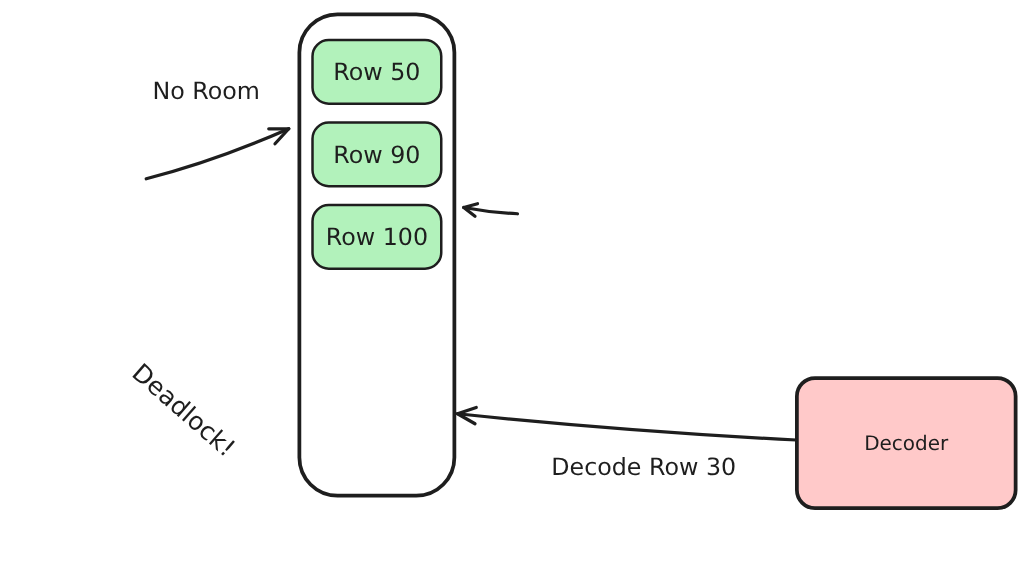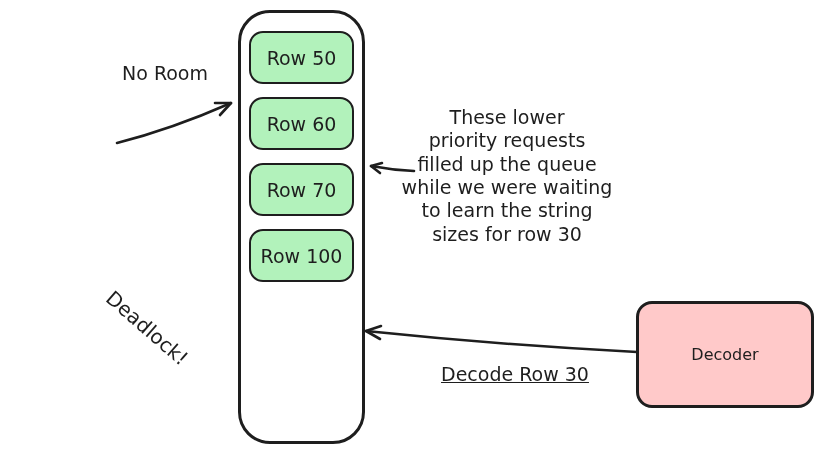--- a/index.html
+++ b/index.html
@@ -29,21 +29,21 @@
     left: 10px; top: 85px;
     width: 107px; height: 110px;
     background: #b2f2bb;
     border-radius: 18px;
     font-size: 18px;
     line-height: 1.22;
     white-space: pre-line;
   }
   #queue {
     left: 238px; top: 10px;
-    width: 127px; height: 434px;
+    width: 127px; height: 388px;
     background: #ffffff;
     border-radius: 32px;
     border-width: 3px;
     display: flex;
     flex-direction: column;
     align-items: center;
     justify-content: flex-start;
     padding-top: 18px;
     gap: 13px;
   }
@@ -70,21 +70,21 @@
   }
   .floating-label {
     position: absolute;
     text-align: center;
     font-size: 19px;
     line-height: 1.22;
     white-space: pre-line;
   }
   #no-room-label   { left: 112px; top: 62px;  width: 106px; }
   #annotation-text { left: 398px; top: 106px; width: 218px; font-size: 19px; line-height: 1.23; }
-  #decode-label    { left: 430px; top: 363px; width: 170px; text-decoration: underline; }
+  #decode-label    { left: 430px; top: 363px; width: 170px; }
   #deadlock-label  {
     left: 92px; top: 316px; width: 110px;
     font-size: 20px;
     transform: rotate(41deg);
     transform-origin: center center;
   }
   #arrow-layer {
     position: absolute;
     left: 0; top: 0;
     width: 824px; height: 456px;
@@ -101,31 +101,24 @@
 </head>
 <body>
 
 <div id="stage">
 
 
   <div id="no-room-label" class="floating-label">No Room</div>
 
   <div id="queue" class="node">
     <div class="qrow">Row 50</div>
-    <div class="qrow">Row 60</div>
-    <div class="qrow">Row 70</div>
+    <div class="qrow">Row 90</div>
     <div class="qrow">Row 100</div>
   </div>
 
-  <div id="annotation-text" class="floating-label">These lower
-priority requests
-filled up the queue
-while we were waiting
-to learn the string
-sizes for row 30</div>
 
   <div id="deadlock-label" class="floating-label">Deadlock!</div>
 
   <div id="decoder-box" class="node">Decoder</div>
 
   <div id="decode-label" class="floating-label">Decode Row 30</div>
 
   <svg id="arrow-layer" viewBox="0 0 824 456" xmlns="http://www.w3.org/2000/svg">
 
     <g>

